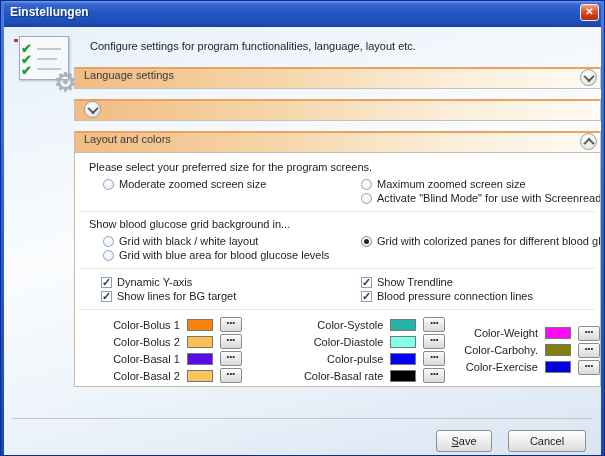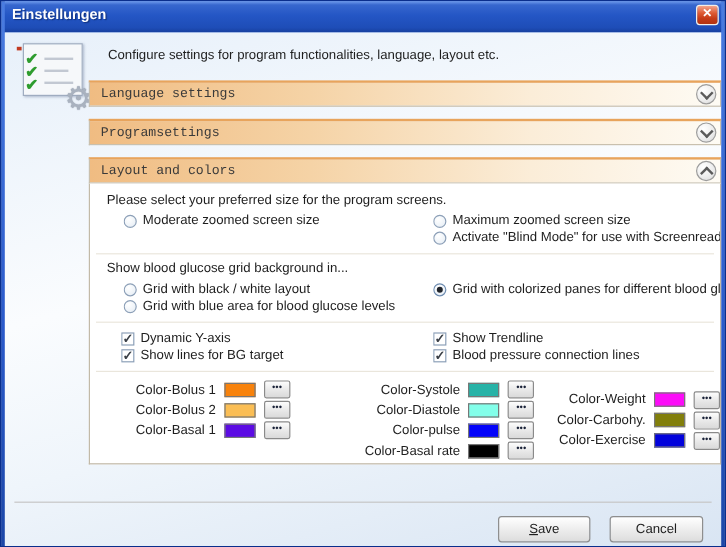--- a/index.html
+++ b/index.html
@@ -66,21 +66,21 @@
     font-size:11px;color:#1E1E1E;
   }
   
   .panels{position:absolute;left:70px;top:40px;width:527px;}
   .panel{margin-bottom:10px;}
   .panel-header{
     height:22px;box-sizing:border-box;
     border:1px solid #C9C0AE;
     border-top:2px solid #E8A45C;
     background:linear-gradient(90deg,#F0BC82 0%,#F5D3A6 35%,#FBEDD8 70%,#FEFBF4 100%);
-    display:flex;align-items:center;padding:0 3px 0 9px;font-family:Liberation Mono, monospace;
+    display:flex;align-items:flex-start;padding:0 3px 0 9px;
   }
   .panel-title{flex:1;font-size:11px;color:#3A3A3A;}
   .chev-btn{
     width:17px;height:17px;border-radius:50%;box-sizing:border-box;
     border:1px solid #9C9C9C;
     background:radial-gradient(circle at 35% 30%,#FFFFFF 0%,#EDEDED 55%,#D8D8D8 100%);
     display:flex;align-items:center;justify-content:center;
   }
   .chev{
     width:6px;height:6px;border-right:2px solid #5A5A5A;border-bottom:2px solid #5A5A5A;
@@ -134,21 +134,21 @@
   
   .footer-sep{position:absolute;left:8px;right:8px;top:391px;height:1px;background:#C6C6C6;}
   .buttons{position:absolute;right:15px;top:403px;display:flex;gap:16px;}
   .btn{
     height:22px;box-sizing:border-box;
     border:1px solid #8E8E8E;border-radius:3px;
     background:linear-gradient(180deg,#FFFFFF 0%,#EFEFEF 45%,#DDDDDD 100%);
     font-family:"Liberation Sans",sans-serif;font-size:11px;color:#1E1E1E;
     padding:0;display:flex;align-items:center;justify-content:center;
   }
-  .btn-save{width:77px;}
+  .btn-save{width:56px;}
   .btn-cancel{width:78px;justify-content:center;}
   .btn-label{display:block;}
   .mnemonic::first-letter{text-decoration:underline;}
 </style>
 </head>
 <body>
 
 <div class="window">
   <div class="titlebar">
     <span class="title">Einstellungen</span>
@@ -178,21 +178,20 @@
         <div class="panel-header">
           <span class="panel-title">Language settings</span>
           <span class="chev-btn">
             <i class="chev"></i>
           </span>
         </div>
       </div>
 
       <div class="panel">
         <div class="panel-header">
-          <span class="panel-title">Programsettings</span>
           <span class="chev-btn">
             <i class="chev"></i>
           </span>
         </div>
       </div>
 
       <div class="panel">
         <div class="panel-header">
           <span class="panel-title">Layout and colors</span>
           <span class="chev-btn">
@@ -281,20 +280,25 @@
                 <span class="dots-btn"></span>
               </div>
               <div class="color-row">
                 <span class="color-label">Color-Bolus 2</span>
                 <span class="swatch" style="background: rgb(251, 190, 84);"></span>
                 <span class="dots-btn"></span>
               </div>
               <div class="color-row">
                 <span class="color-label">Color-Basal 1</span>
                 <span class="swatch" style="background: rgb(92, 11, 228);"></span>
+                <span class="dots-btn"></span>
+              </div>
+              <div class="color-row">
+                <span class="color-label">Color-Basal 2</span>
+                <span class="swatch" style="background: rgb(250, 197, 95);"></span>
                 <span class="dots-btn"></span>
               </div>
             </div>
             <div class="color-col col-b">
               <div class="color-row">
                 <span class="color-label">Color-Systole</span>
                 <span class="swatch" style="background: rgb(37, 179, 167);"></span>
                 <span class="dots-btn"></span>
               </div>
               <div class="color-row">

